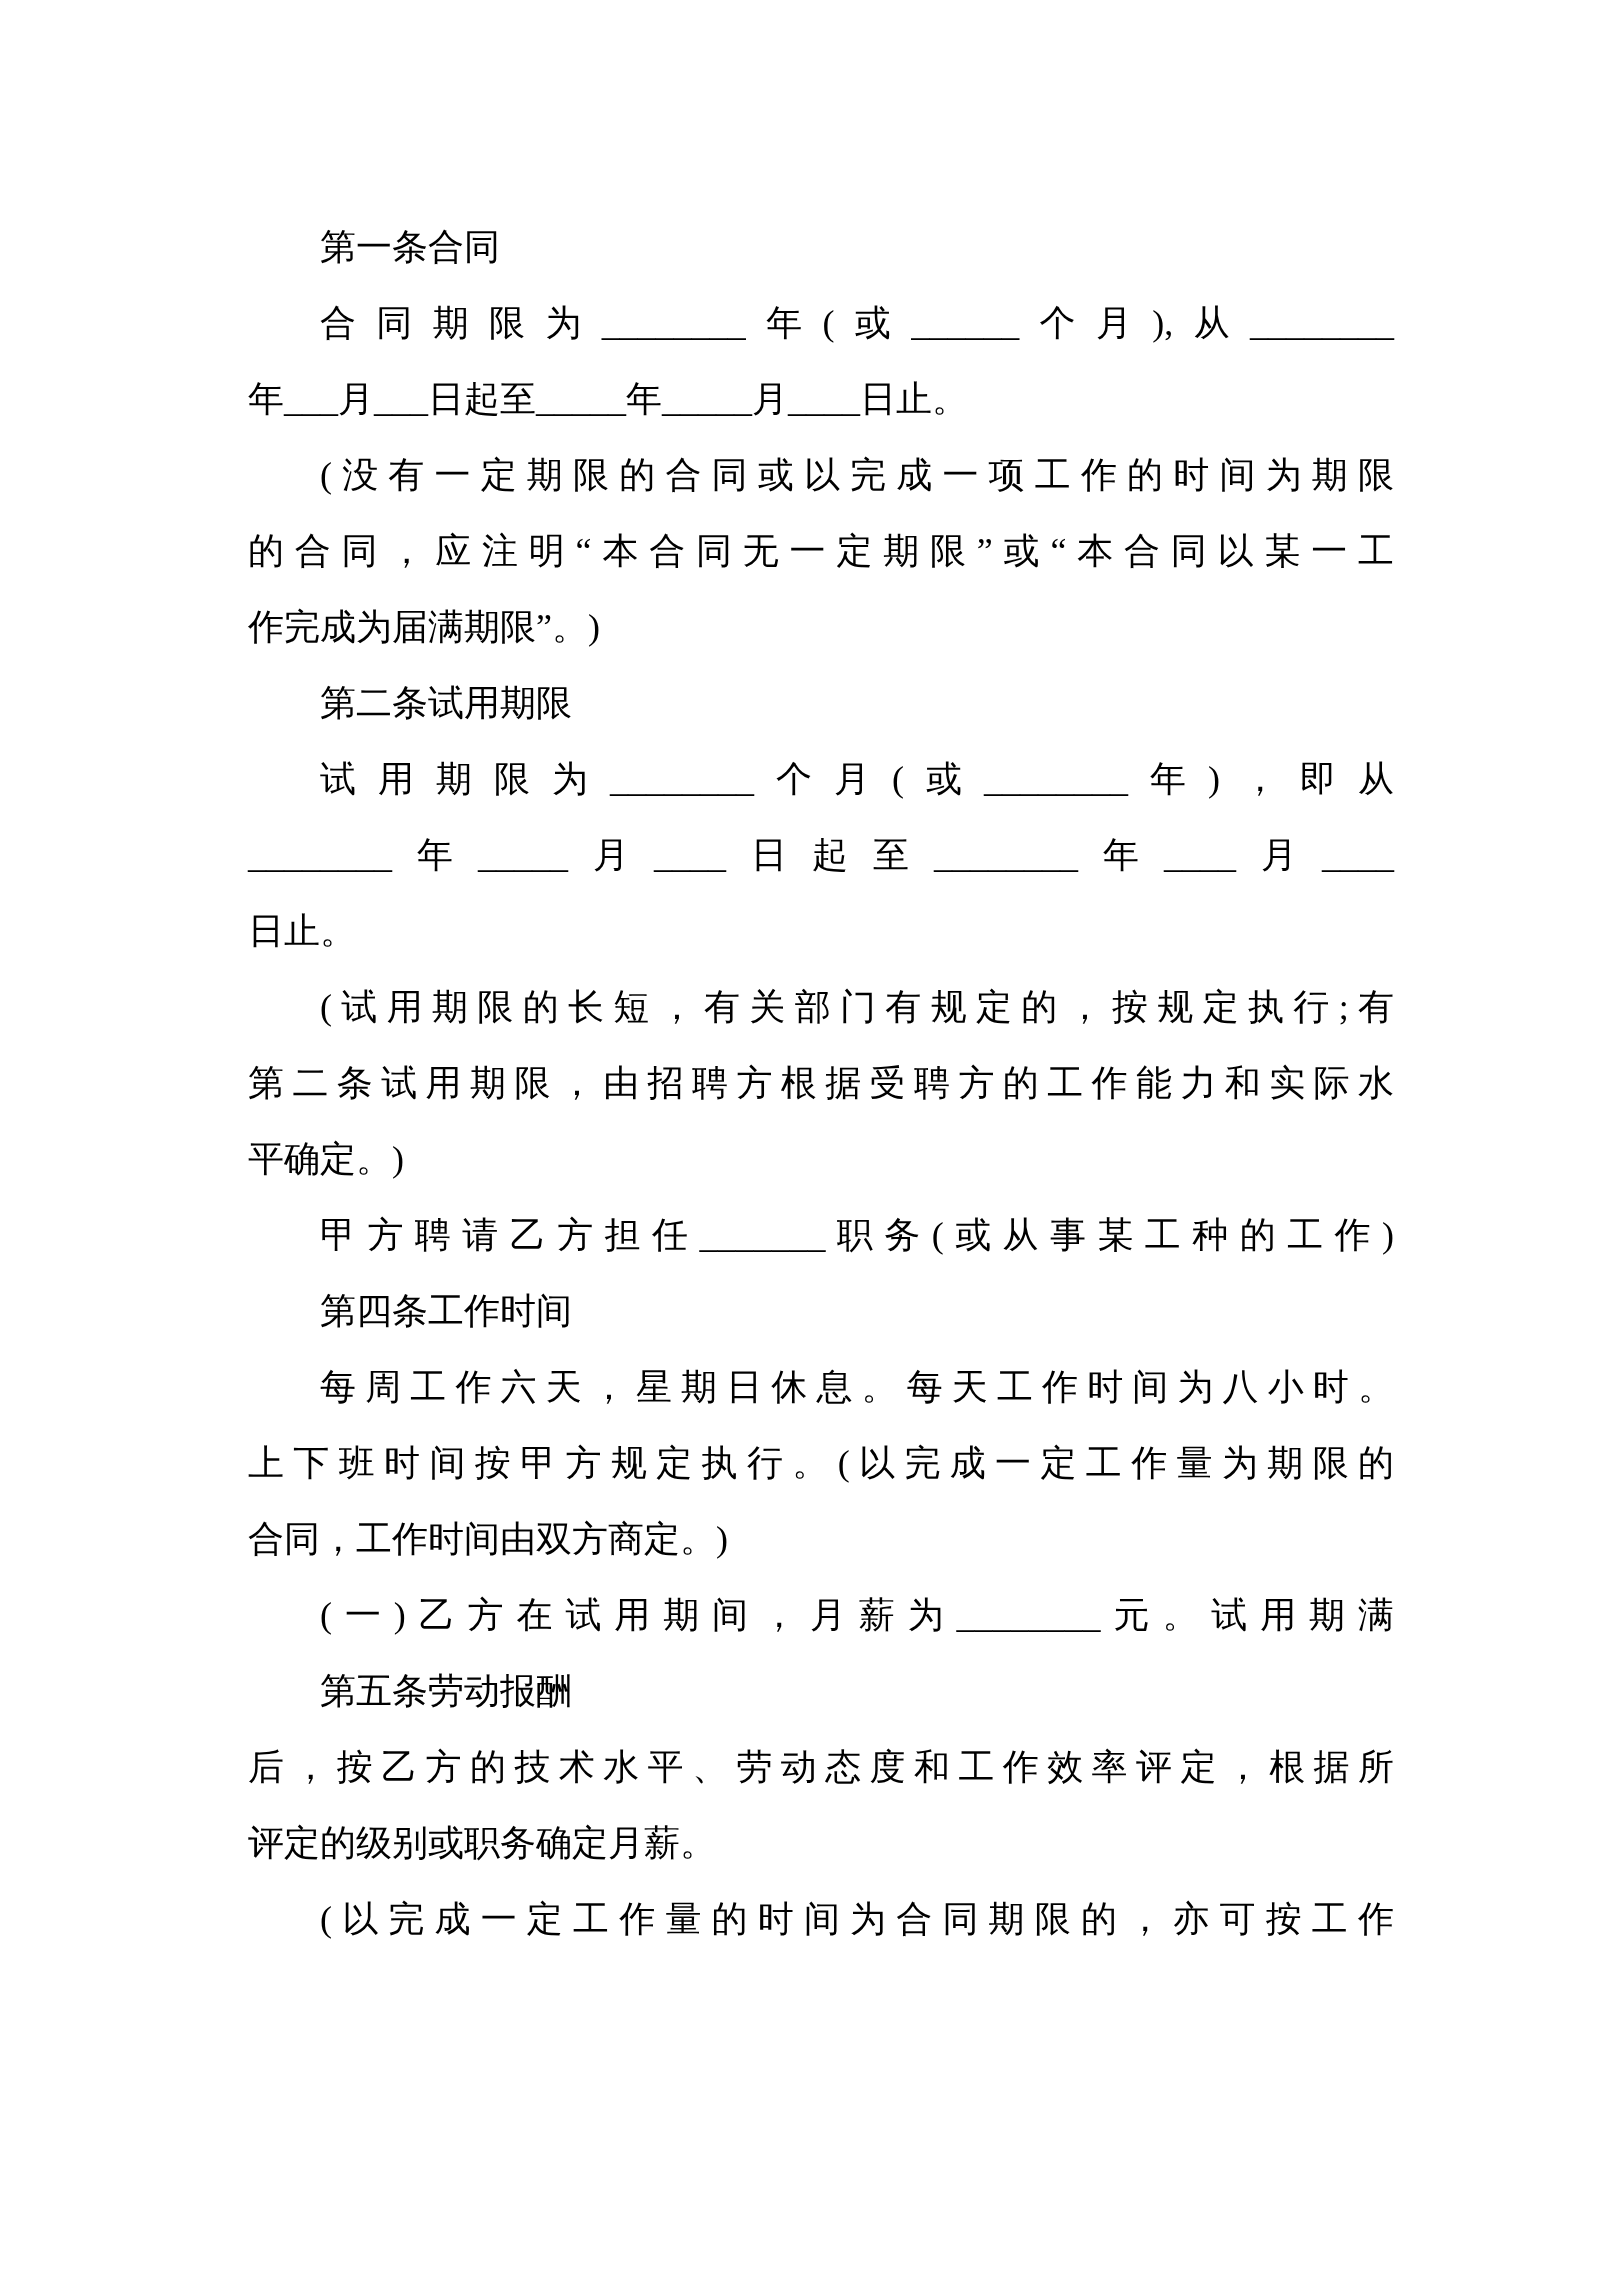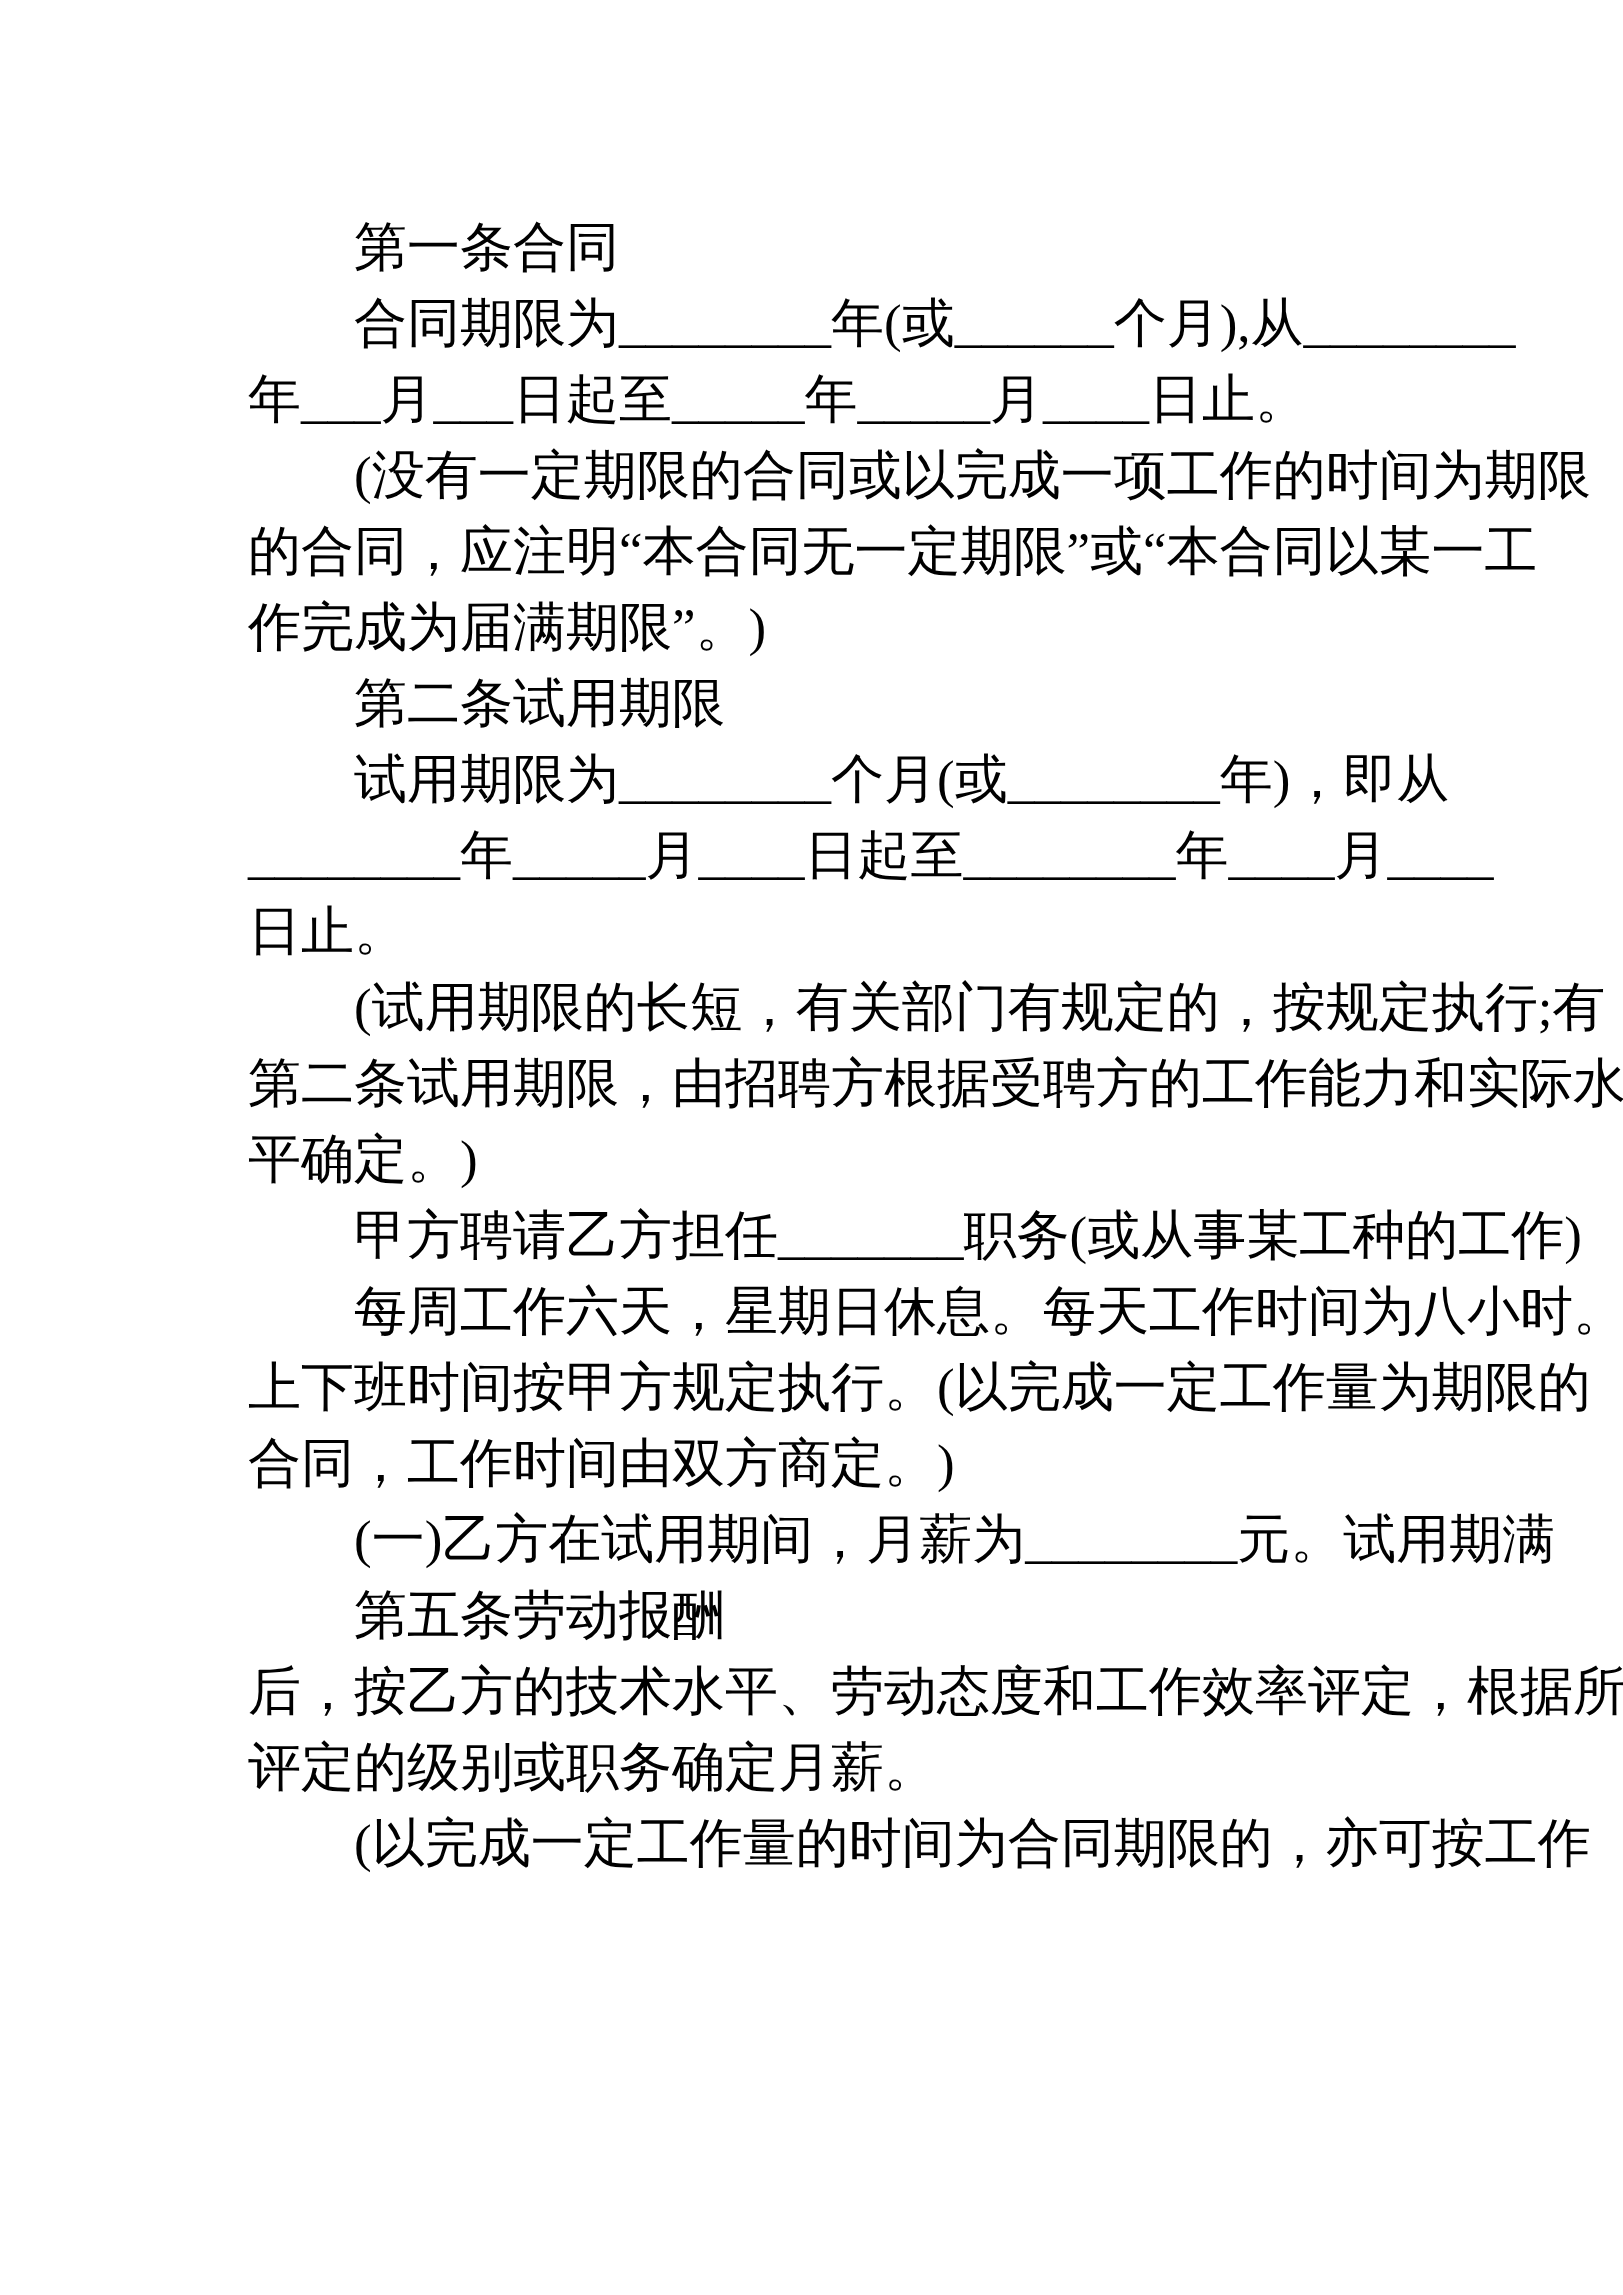--- a/index.html
+++ b/index.html
@@ -9,21 +9,21 @@
     background: #ffffff;
   }
   .page {
     position: relative;
     width: 1623px;
     height: 2295px;
     box-sizing: border-box;
     background: #ffffff;
     color: #000000;
     font-family: "Liberation Serif", "DejaVu Serif", serif;
-    font-size: 53px;
+    font-size: 36px;
     line-height: 76px;
     padding: 209px 229px 0 248px;
   }
   .page p {
     margin: 0;
     padding: 0;
     white-space: nowrap;
     text-align: left;
   }
   
@@ -45,20 +45,21 @@
     <p class="st">的合同，应注明“本合同无一定期限”或“本合同以某一工</p>
     <p>作完成为届满期限”。)</p>
     <p class="in">第二条试用期限</p>
     <p class="in st">试用期限为________个月(或________年)，即从</p>
     <p class="st">________年_____月____日起至________年____月____</p>
     <p>日止。</p>
     <p class="in st">(试用期限的长短，有关部门有规定的，按规定执行;有</p>
     <p class="st">第二条试用期限，由招聘方根据受聘方的工作能力和实际水</p>
     <p>平确定。)</p>
     <p class="in st">甲方聘请乙方担任_______职务(或从事某工种的工作)</p>
+    <p class="in">第四条工作时间</p>
     <p class="in st">每周工作六天，星期日休息。每天工作时间为八小时。</p>
     <p class="st">上下班时间按甲方规定执行。(以完成一定工作量为期限的</p>
     <p>合同，工作时间由双方商定。)</p>
     <p class="in st">(一)乙方在试用期间，月薪为________元。试用期满</p>
     <p class="in">第五条劳动报酬</p>
     <p class="st">后，按乙方的技术水平、劳动态度和工作效率评定，根据所</p>
     <p>评定的级别或职务确定月薪。</p>
     <p class="in st">(以完成一定工作量的时间为合同期限的，亦可按工作</p>
   </div>
 

